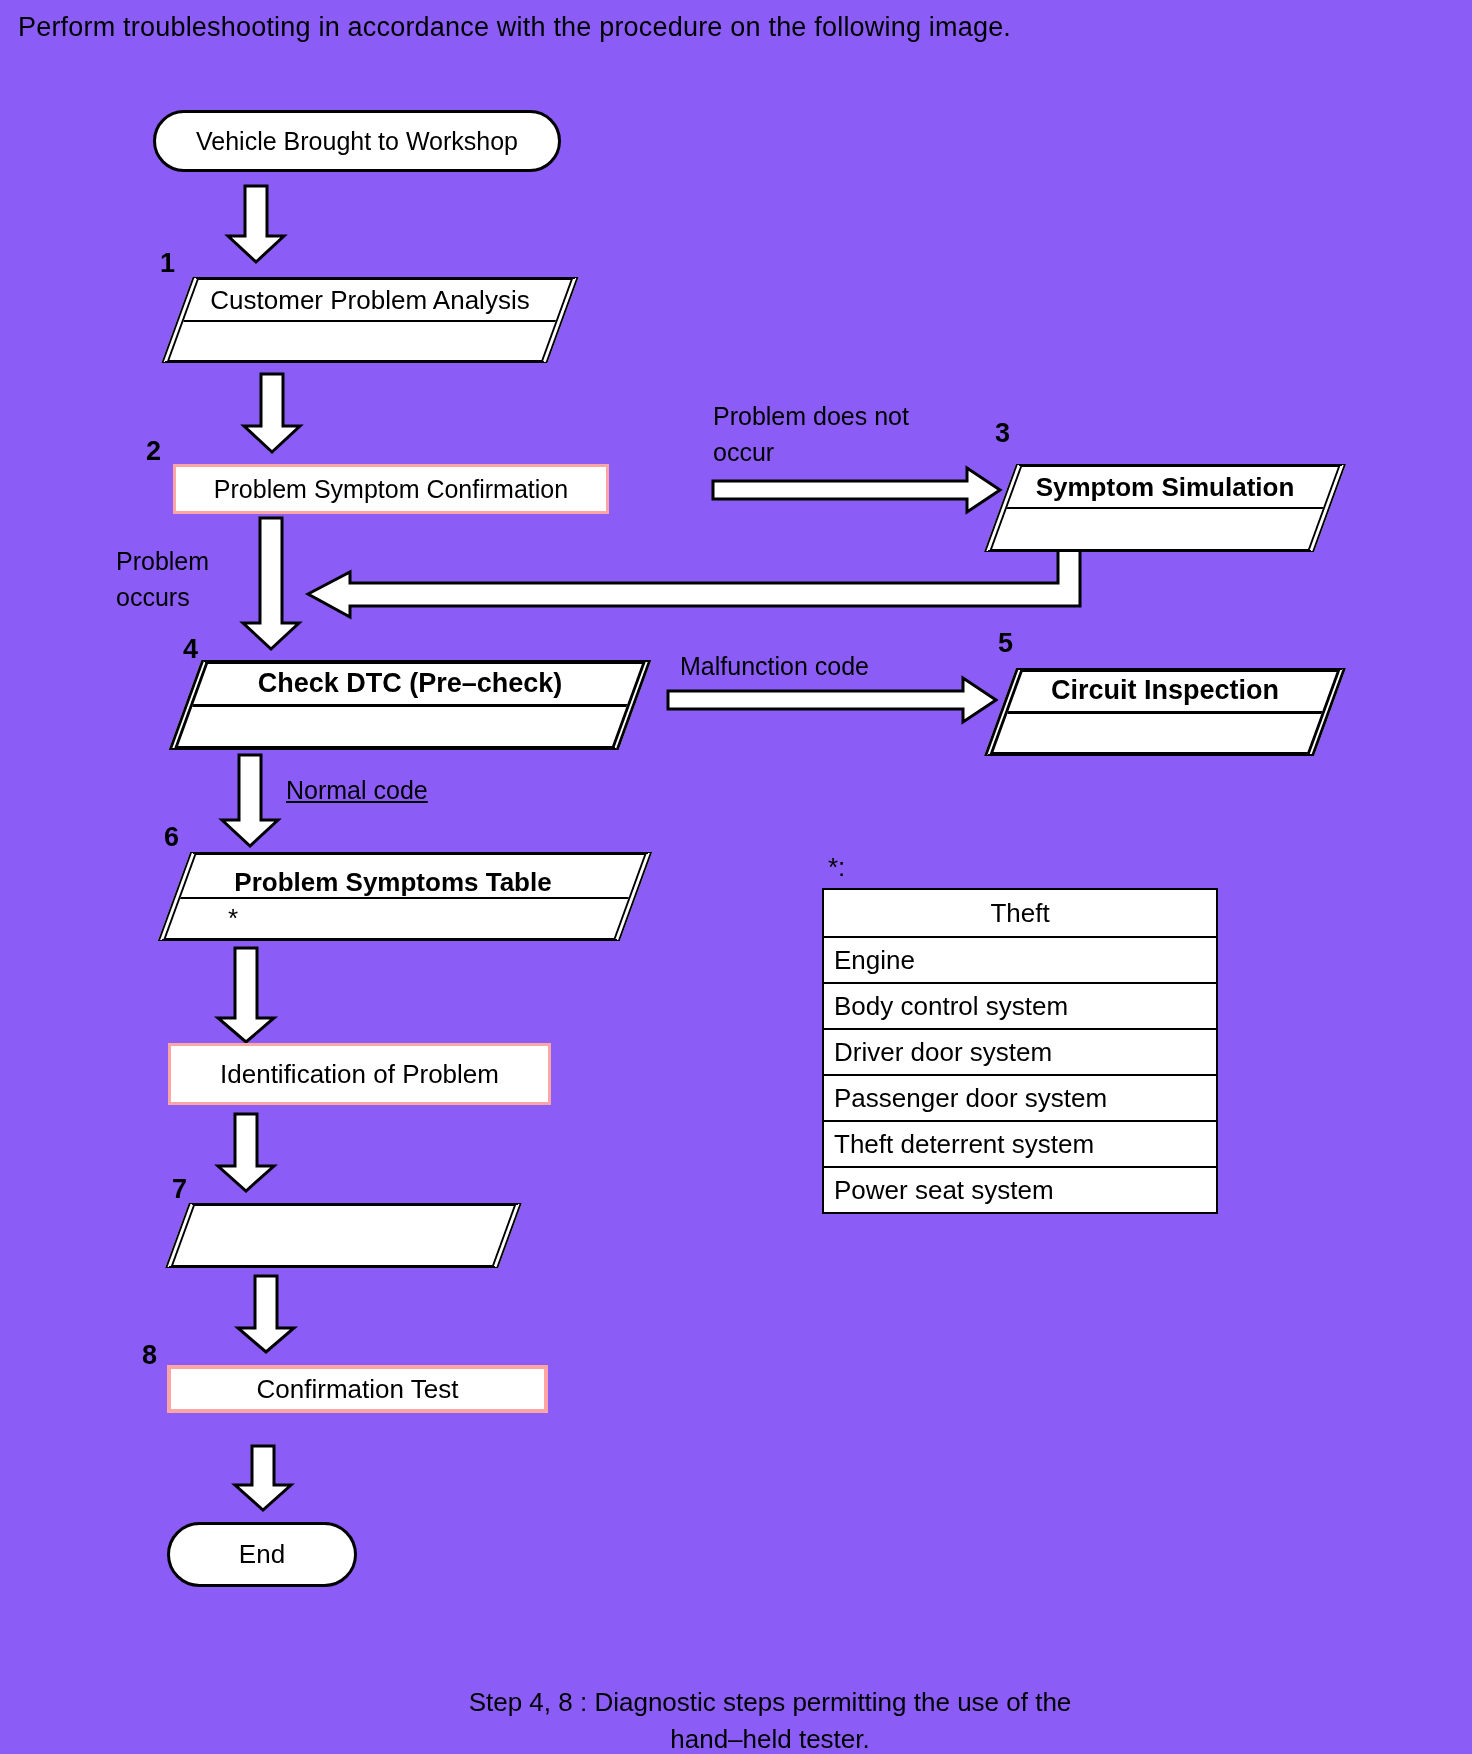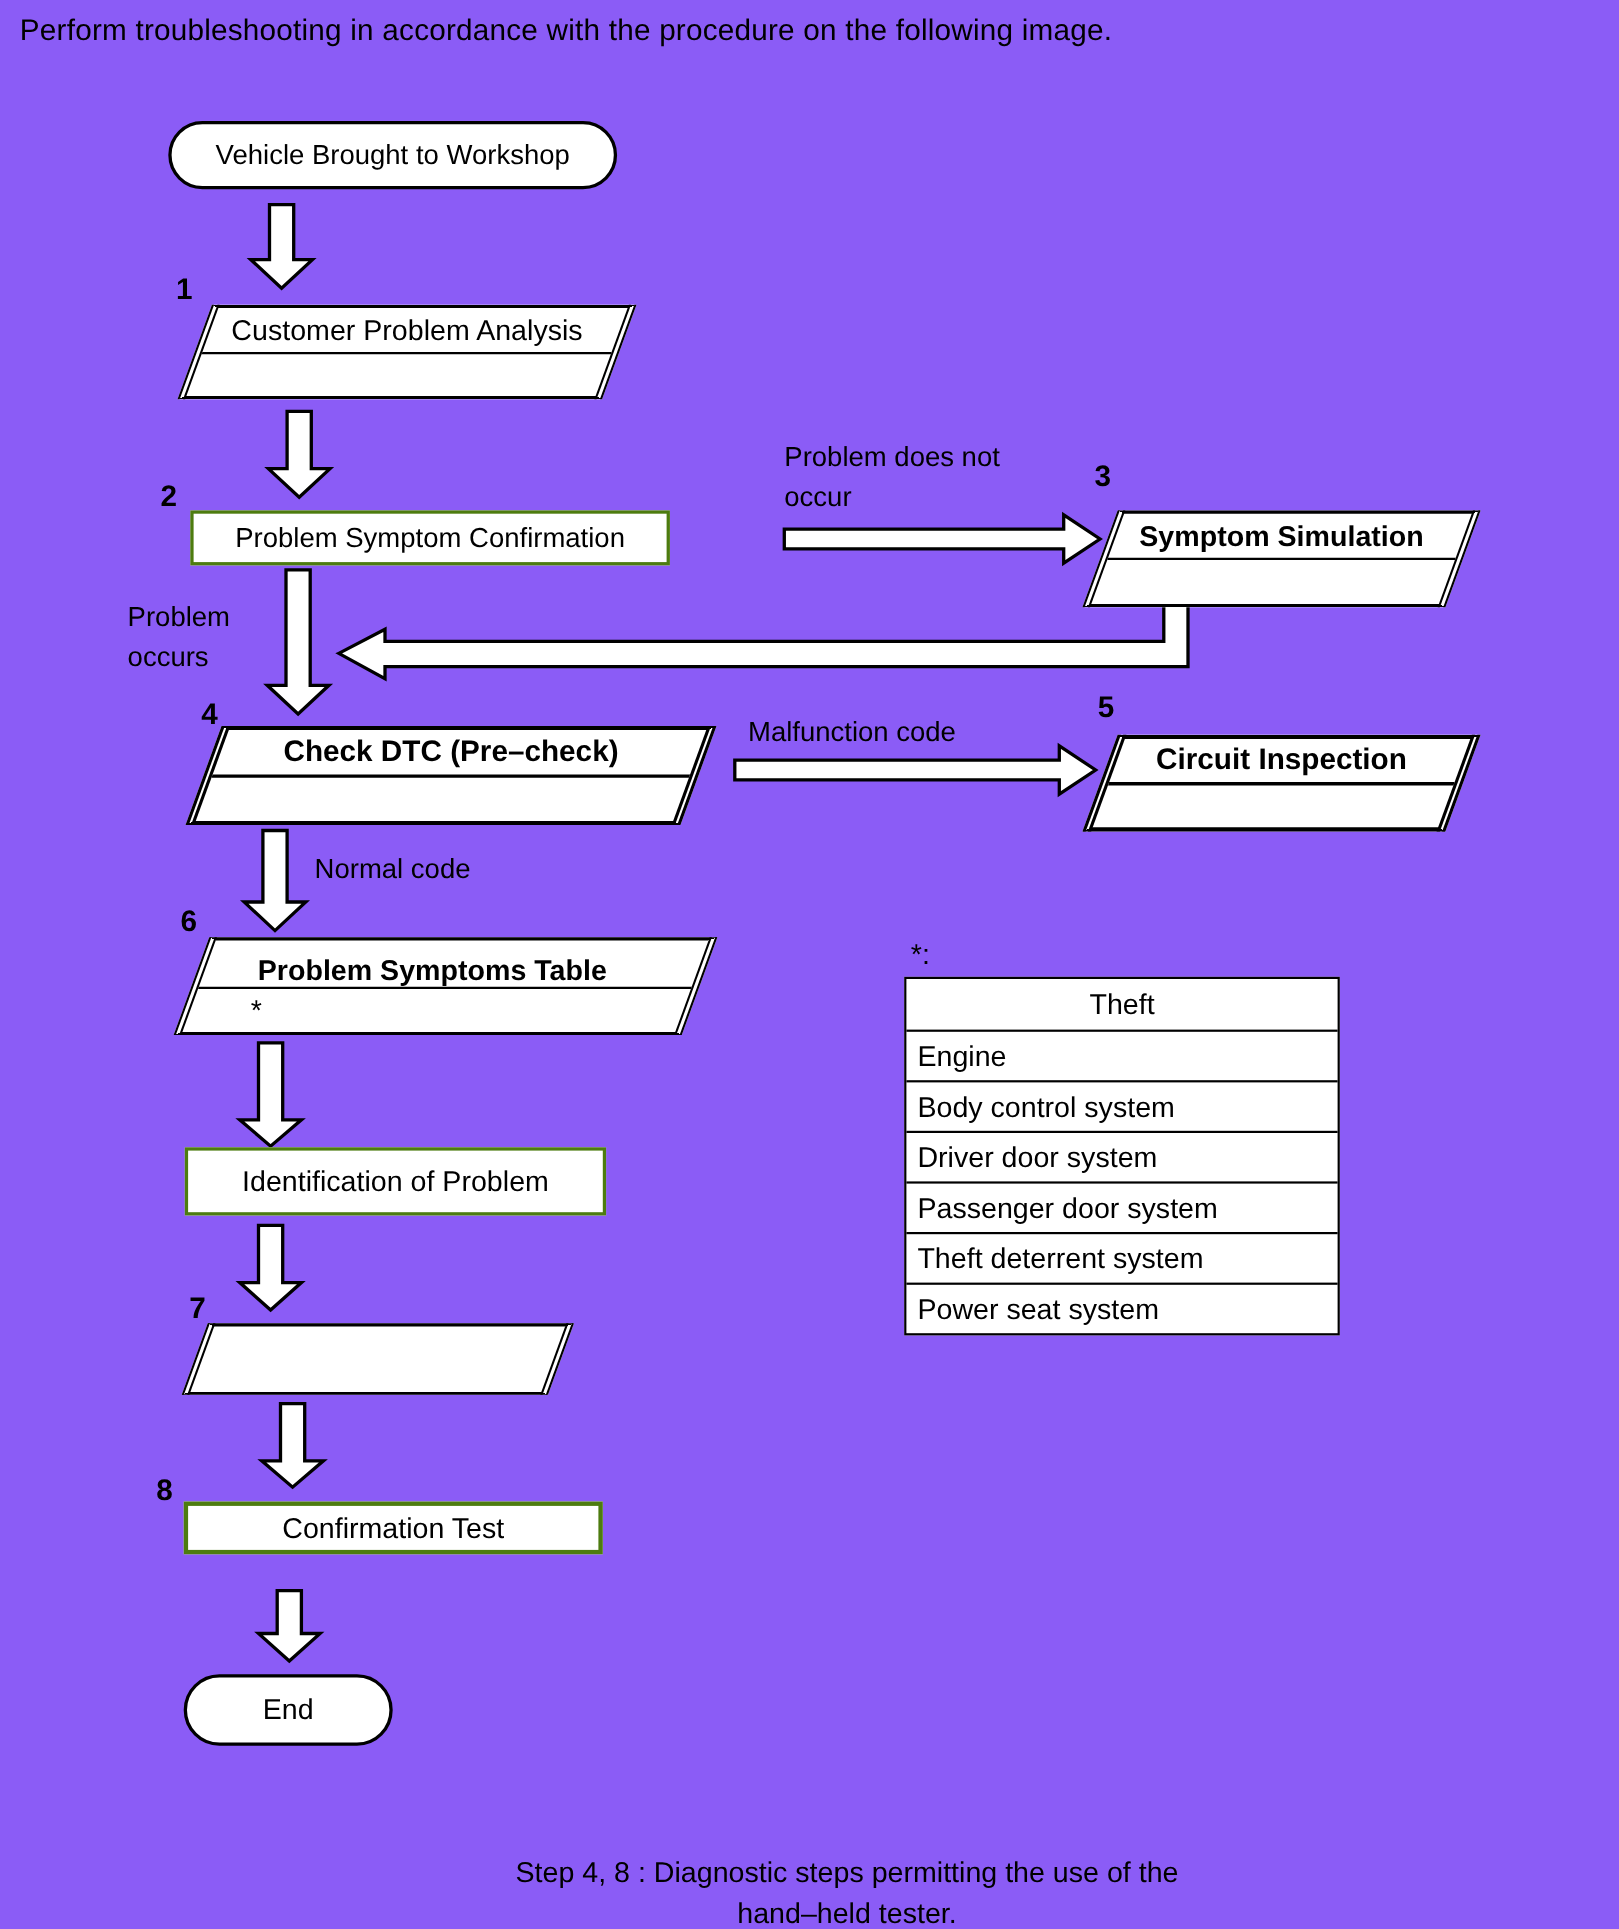--- a/index.html
+++ b/index.html
@@ -10,21 +10,21 @@
   .abs{position:absolute;}
   .title{font-size:27px;letter-spacing:0.2px;z-index:3;}
   svg.arrows{position:absolute;left:0;top:0;z-index:0;}
   
   .pill{
     box-sizing:border-box;border:3px solid #000;border-radius:33px;background:#fff;
     display:flex;align-items:center;justify-content:center;font-size:25px;z-index:1;
   }
   
   .rect{
-    box-sizing:border-box;border:3px solid #4d7c0f;background:#fff;
+    box-sizing:border-box;border:3px solid #fca5a5;background:#fff;
     display:flex;align-items:center;justify-content:center;font-size:25px;z-index:1;
   }
   .rect.bold{border-width:4px;font-size:26px;}
   
   .para{
     box-sizing:border-box;background:#fff;transform:skewX(-20deg);
     border-top:3px solid #000;border-bottom:3px solid #000;
     border-left:7px double #000;border-right:7px double #000;z-index:1;
   }
   .para.bold{
@@ -115,21 +115,21 @@
   <div class="abs cellText bold" style="left:185px;top:663px;width:450px;height:40px;">Check DTC (Pre–check)</div>
 
   <div class="abs edgeLabel" style="left:680px;top:648px;">Malfunction code</div>
 
   <div class="abs stepNum" style="left:998px;top:628px;">5</div>
   <div class="abs para bold" style="left:1000px;top:668px;width:330px;height:88px;">
     <div class="divider" style="top:39px;"></div>
   </div>
   <div class="abs cellText bold" style="left:1000px;top:671px;width:330px;height:38px;">Circuit Inspection</div>
 
-  <div class="abs edgeLabel" style="left:286px;top:772px;">Normal code</div>
+  <div class="abs edgeLabel" style="left:286px;top:772px;text-decoration:underline;">Normal code</div>
 
   <div class="abs stepNum" style="left:164px;top:822px;">6</div>
   <div class="abs para" style="left:174px;top:852px;width:462px;height:89px;">
     <div class="divider" style="top:42px;"></div>
   </div>
   <div class="abs cellText" style="left:162px;top:855px;width:462px;height:54px;font-weight:bold;">Problem Symptoms Table</div>
   <div class="abs asterisk" style="left:228px;top:903px;">*</div>
 
   <div class="abs asterisk" style="left:828px;top:852px;">*:</div>
   <div class="abs sysTable" style="left:822px;top:888px;width:396px;">

